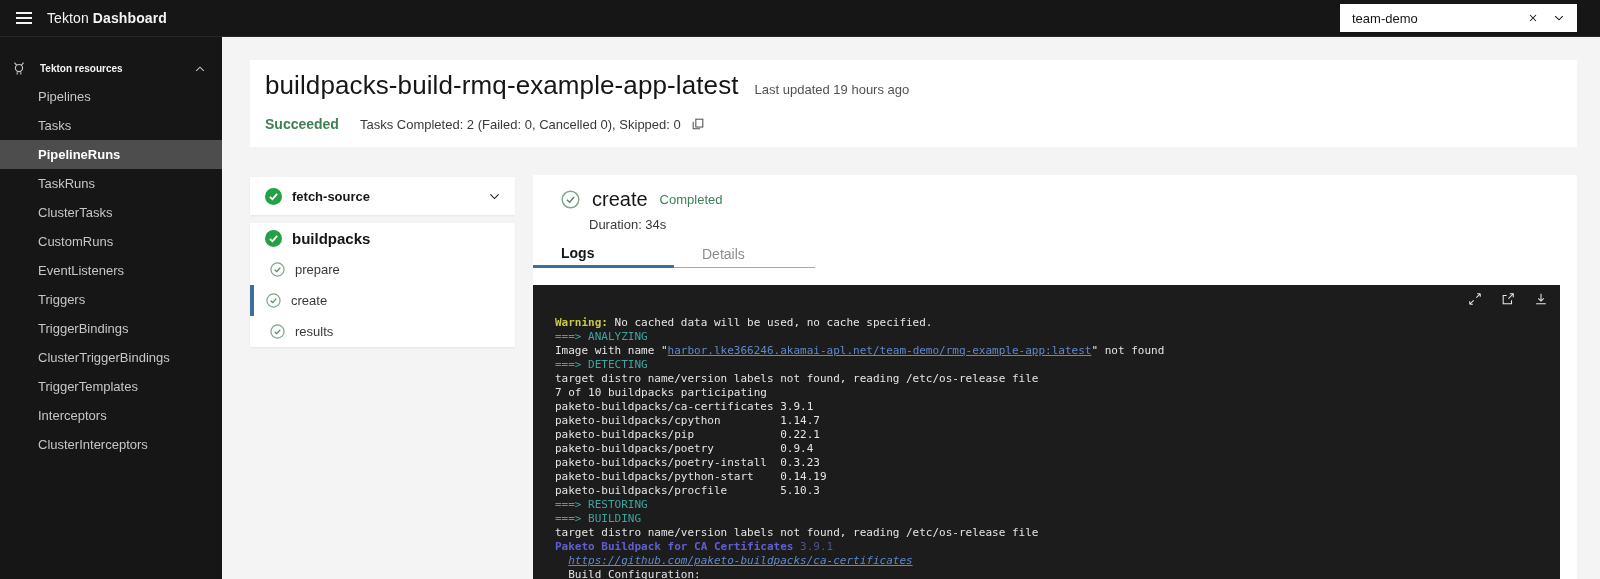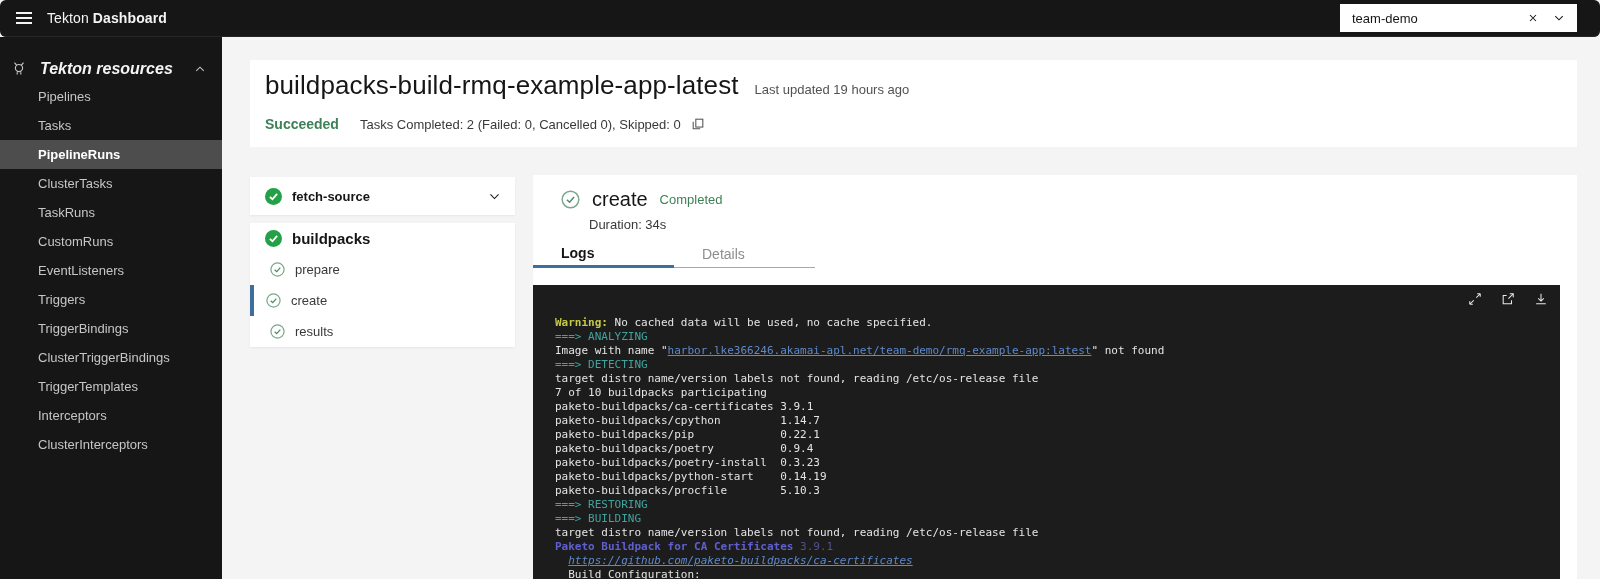--- a/index.html
+++ b/index.html
@@ -8,21 +8,20 @@
     font-family:"Liberation Sans", sans-serif;
     background:#f4f4f4; color:#161616; position:relative;
   }
   svg { display:block; }
 
   
   .topbar {
     position:absolute; left:0; top:0; width:1600px; height:37px;
     background:#161616; display:flex; align-items:center; z-index:20;
     border-bottom:1px solid #262626;
-    border-radius:6px;
   }
   .hamburger { width:47px; height:37px; display:flex; flex-direction:column; justify-content:center; align-items:center; gap:3px; cursor:pointer; }
   .hamburger span { display:block; width:16px; height:2px; background:#f4f4f4; }
   .app-title { color:#f4f4f4; font-size:14px; letter-spacing:.1px; }
   .app-title b { font-weight:700; margin-left:4px; }
   .ns-select {
     position:absolute; right:23px; top:4px; width:237px; height:28px;
     background:#ffffff; display:flex; align-items:center; padding:0 12px;
     font-size:13px; color:#161616; cursor:pointer;
   }
@@ -30,21 +29,21 @@
   .ns-select .ns-clear { margin-left:auto; color:#161616; }
   .ns-select .ns-chev { margin-left:14px; color:#161616; }
 
   
   .sidebar {
     position:absolute; left:0; top:37px; width:222px; height:542px;
     background:#161616; padding-top:18px; z-index:10;
   }
   .side-header {
     height:27px; display:flex; align-items:center; padding:0 16px 0 10px;
-    color:#f4f4f4; font-size:16px; font-weight:700; cursor:pointer;font-style:italic;
+    color:#f4f4f4; font-size:10px; font-weight:700; cursor:pointer;
   }
   .side-header .logo { margin-right:12px; }
   .side-header .chev { margin-left:auto; color:#c6c6c6; }
   .nav-item {
     height:29px; display:flex; align-items:center; padding-left:38px;
     color:#c6c6c6; font-size:13px; cursor:pointer;
   }
   .nav-item.active { background:#4d4d4d; color:#ffffff; font-weight:700; }
 
   
@@ -138,22 +137,22 @@
     <span class="chev">
       <svg width="12" height="12" viewBox="0 0 16 16">
           <path d="M3 10.5 L8 5.5 L13 10.5" stroke="currentColor" stroke-width="1.4" fill="none"></path>
         </svg>
     </span>
   </div>
   <nav>
     <div class="nav-item">Pipelines</div>
     <div class="nav-item">Tasks</div>
     <div class="nav-item active">PipelineRuns</div>
+    <div class="nav-item">TaskRuns</div>
     <div class="nav-item">ClusterTasks</div>
-    <div class="nav-item">TaskRuns</div>
     <div class="nav-item">CustomRuns</div>
     <div class="nav-item">EventListeners</div>
     <div class="nav-item">Triggers</div>
     <div class="nav-item">TriggerBindings</div>
     <div class="nav-item">ClusterTriggerBindings</div>
     <div class="nav-item">TriggerTemplates</div>
     <div class="nav-item">Interceptors</div>
     <div class="nav-item">ClusterInterceptors</div>
   </nav>
 </div>

